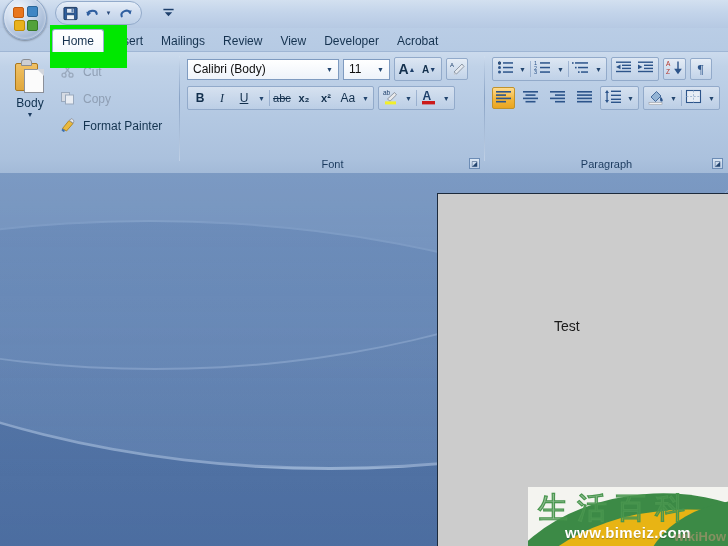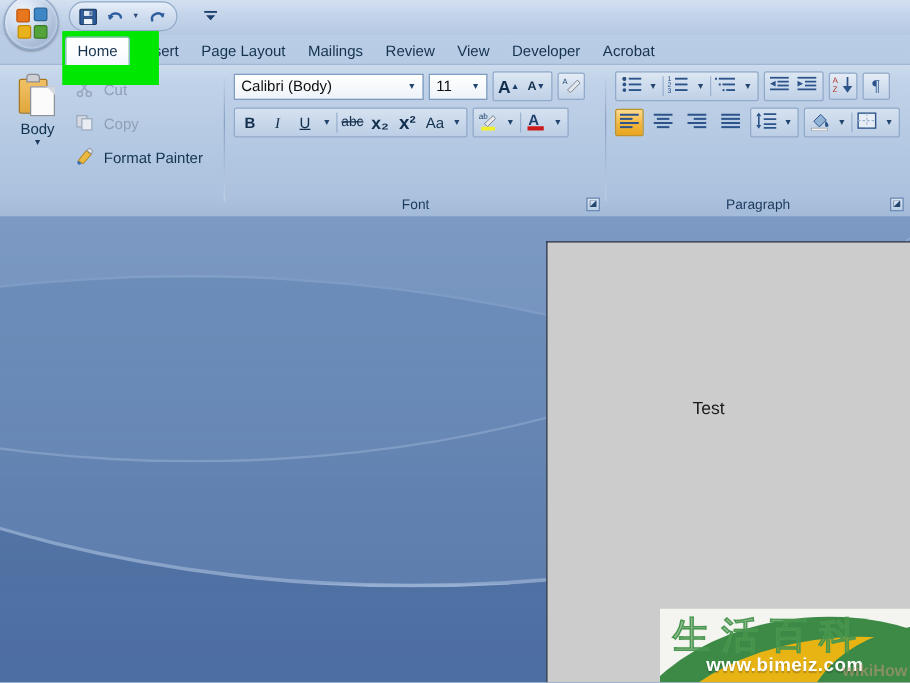--- a/index.html
+++ b/index.html
@@ -470,21 +470,20 @@
         <svg width="13" height="13" viewBox="0 0 14 14">
           <rect x="1.5" y="3" width="11" height="1.6" fill="#1d3f6b"></rect>
           <path d="M3 6.6 L11 6.6 L7 11 Z" fill="#1d3f6b"></path>
         </svg>
       </div>
     </div>
 
     <div id="tab-strip">
       <div class="tab active"><span>Home</span></div>
       <div class="tab"><span>Insert</span></div>
-      <div class="tab"><span>Page Layout</span></div>
       <div class="tab"><span>Mailings</span></div>
       <div class="tab"><span>Review</span></div>
       <div class="tab"><span>View</span></div>
       <div class="tab"><span>Developer</span></div>
       <div class="tab"><span>Acrobat</span></div>
     </div>
 
     <div id="ribbon">
 
       <div class="rgroup" id="grp-clipboard">
@@ -582,24 +581,24 @@
                   </div>
                 <div class="btn">
                     <u>U</u>
                   </div>
                 <div class="mini-caret">▼</div>
                 <div class="sep-v"></div>
                 <div class="btn">
                     <s style="font-size:11px;">abc</s>
                   </div>
                 <div class="btn">
-                    <span style="font-weight:bold;font-size:14px;">x₂</span>
+                    <span style="font-weight:bold;font-size:11px;">x₂</span>
                   </div>
                 <div class="btn">
-                    <span style="font-weight:bold;font-size:15px;">x²</span>
+                    <span style="font-weight:bold;font-size:11px;">x²</span>
                   </div>
                 <div class="btn">
                     <span style="font-size:12px;">Aa</span>
                   </div>
                 <div class="mini-caret">▼</div>
               </div>
 
               <div class="btn-group">
                 <div class="btn">
                   <span>

